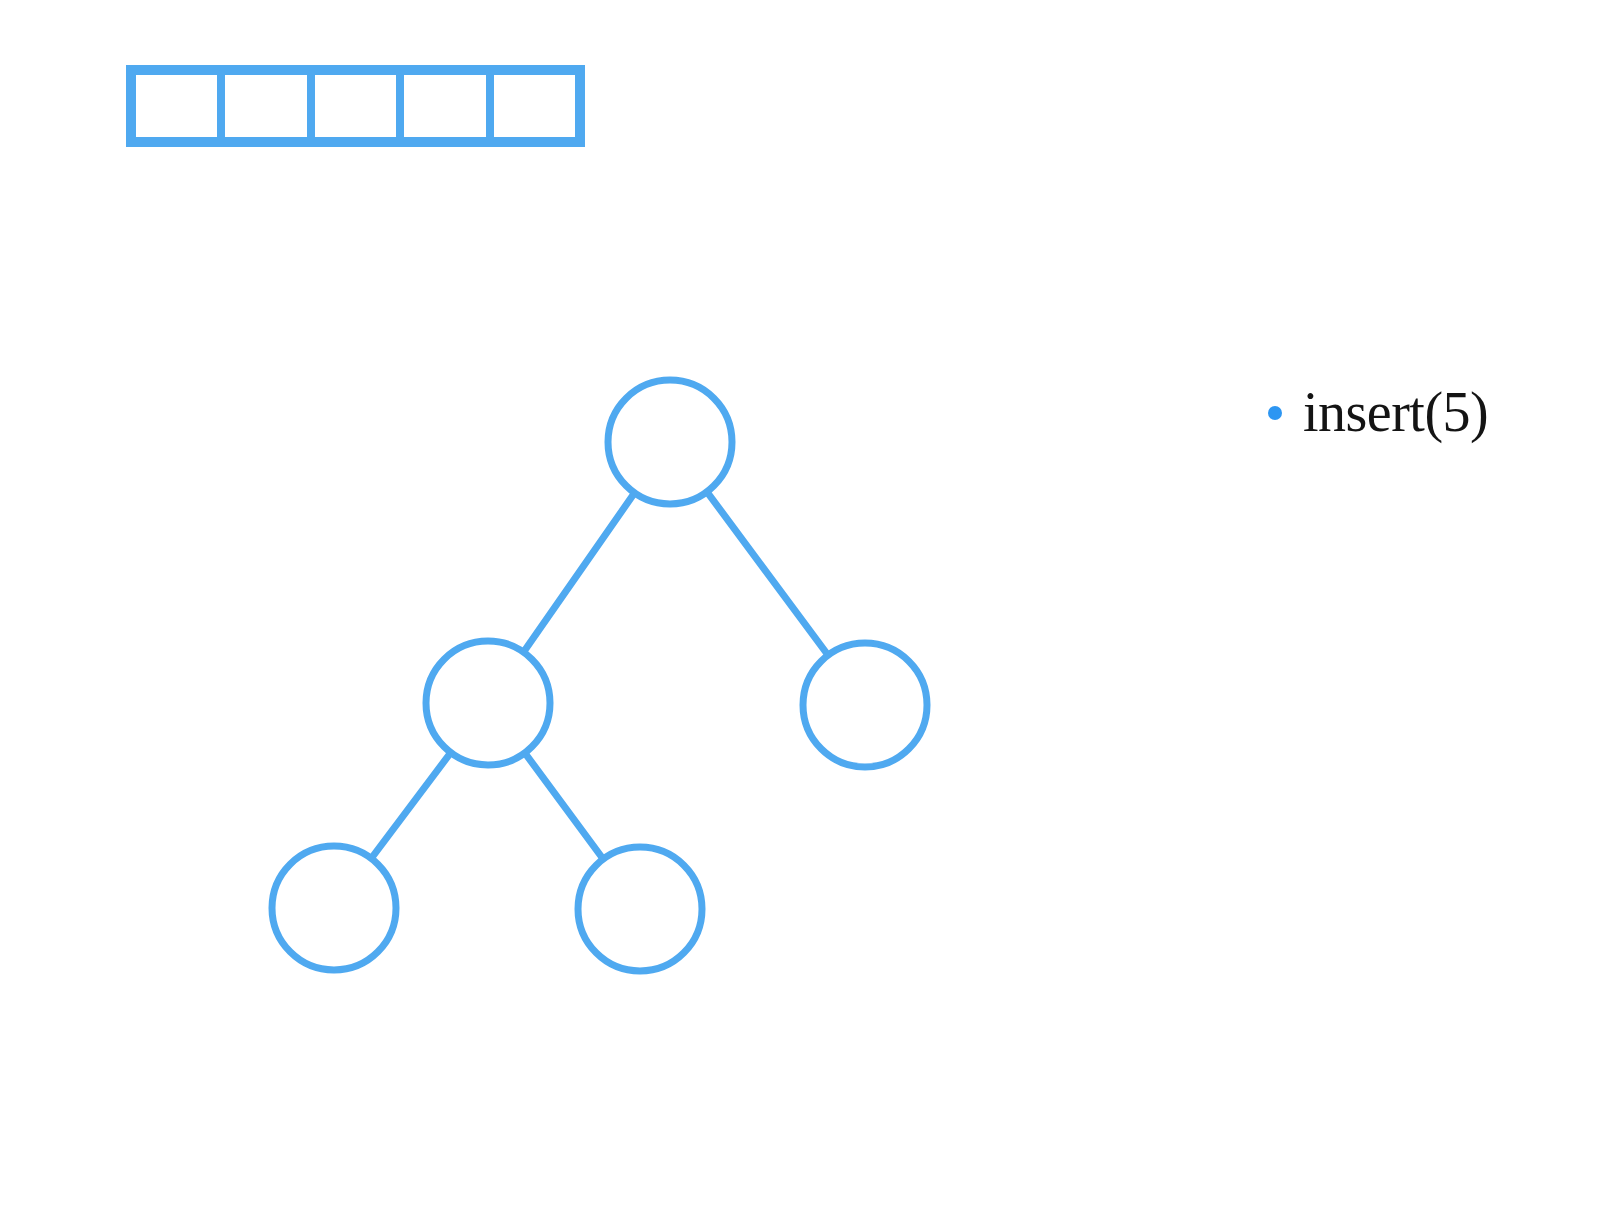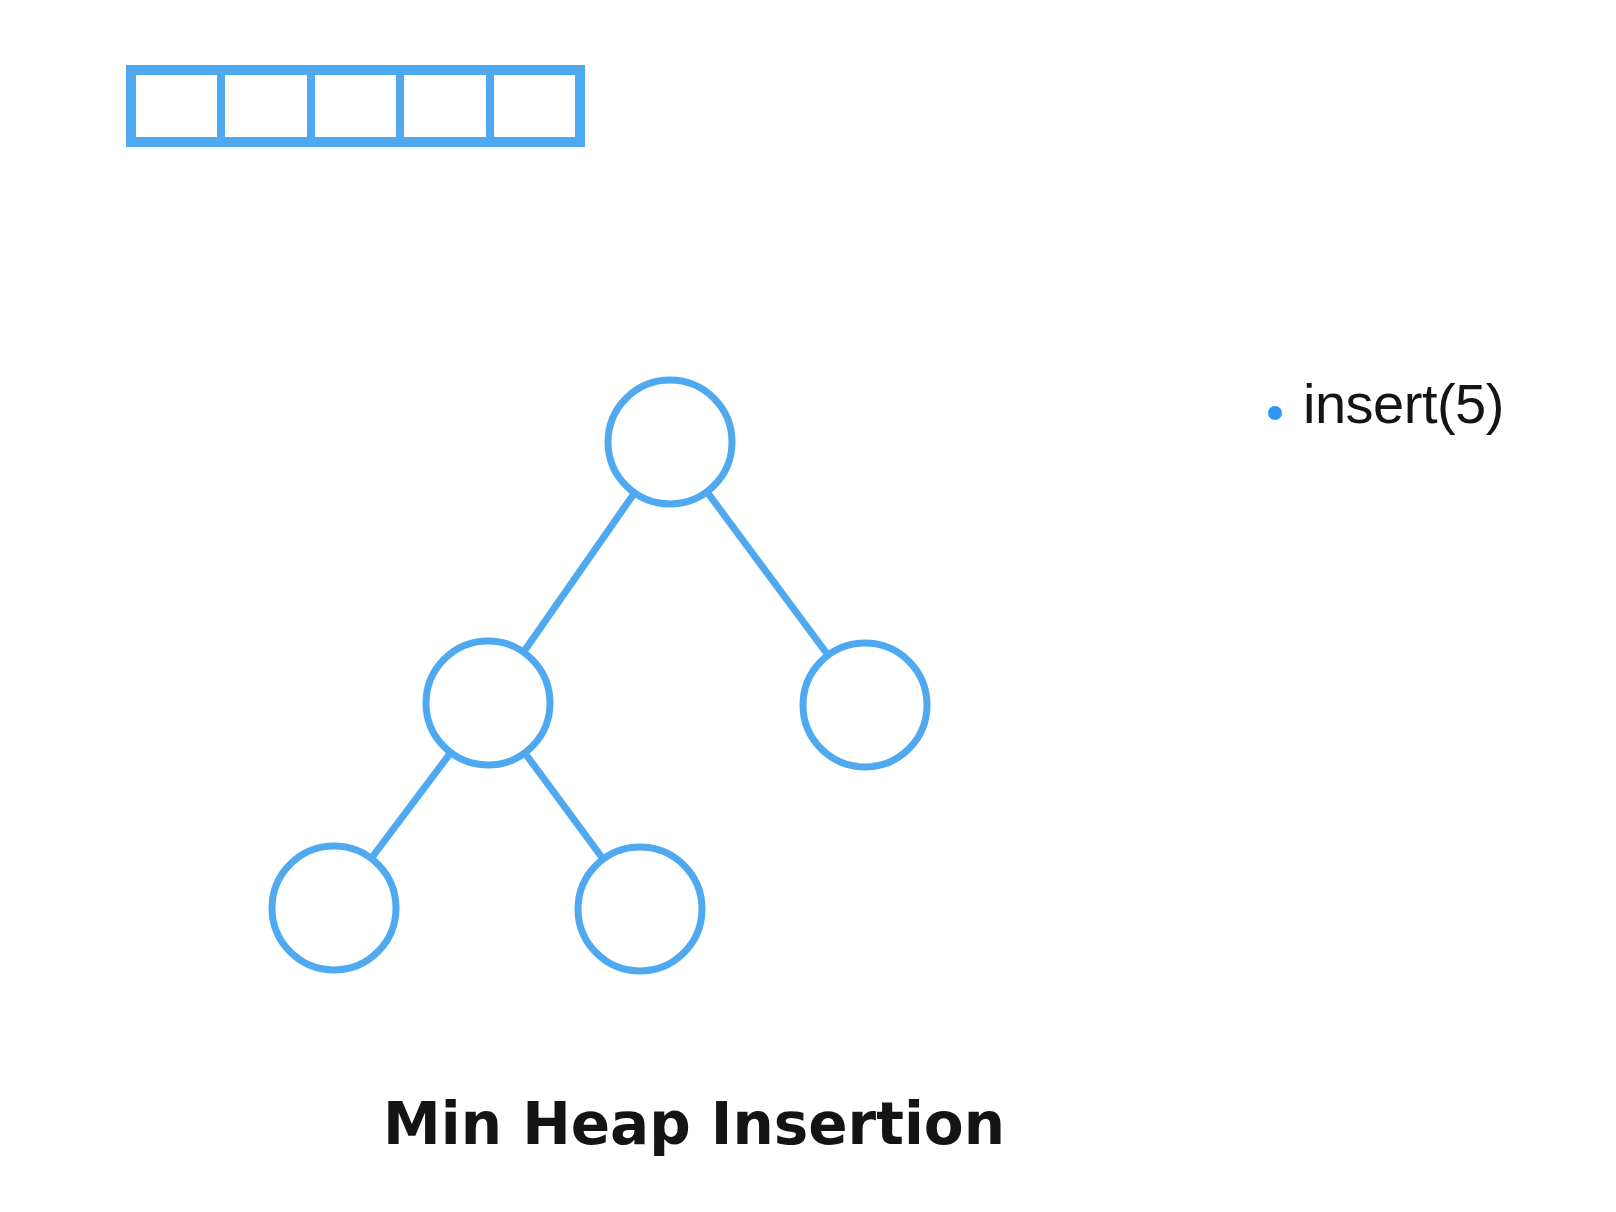--- a/index.html
+++ b/index.html
@@ -59,26 +59,27 @@
     left: 1268px;
     top: 406px;
     width: 14px;
     height: 14px;
     border-radius: 50%;
     background: var(--bullet-blue, #2D96F2);
   }
   .insert-label {
     position: absolute;
     left: 1303px;
-    top: 376px;
+    top: 384px;
     font-size: 56px;
     line-height: 1;
     color: var(--text-dark, #111111);
     white-space: nowrap;
     letter-spacing: -0.5px;
+    font-family: Liberation Serif, serif;
   }
 
   
   .page-title {
     position: absolute;
     left: 294px;
     top: 1090px;
     width: 800px;
     text-align: center;
     font-size: 58px;
@@ -109,15 +110,14 @@
       <circle cx="670" cy="442" r="62" class="tree-node"></circle>
       <circle cx="488" cy="703" r="62" class="tree-node"></circle>
       <circle cx="865" cy="705" r="62" class="tree-node"></circle>
       <circle cx="334" cy="908" r="62" class="tree-node"></circle>
       <circle cx="640" cy="909" r="62" class="tree-node"></circle>
     </svg>
 
   <span class="bullet-dot"></span>
   <span class="insert-label">insert(5)</span>
 
-  <div class="page-title">Min Heap Insertion</div>
 
 </div>
 
 </body></html>

